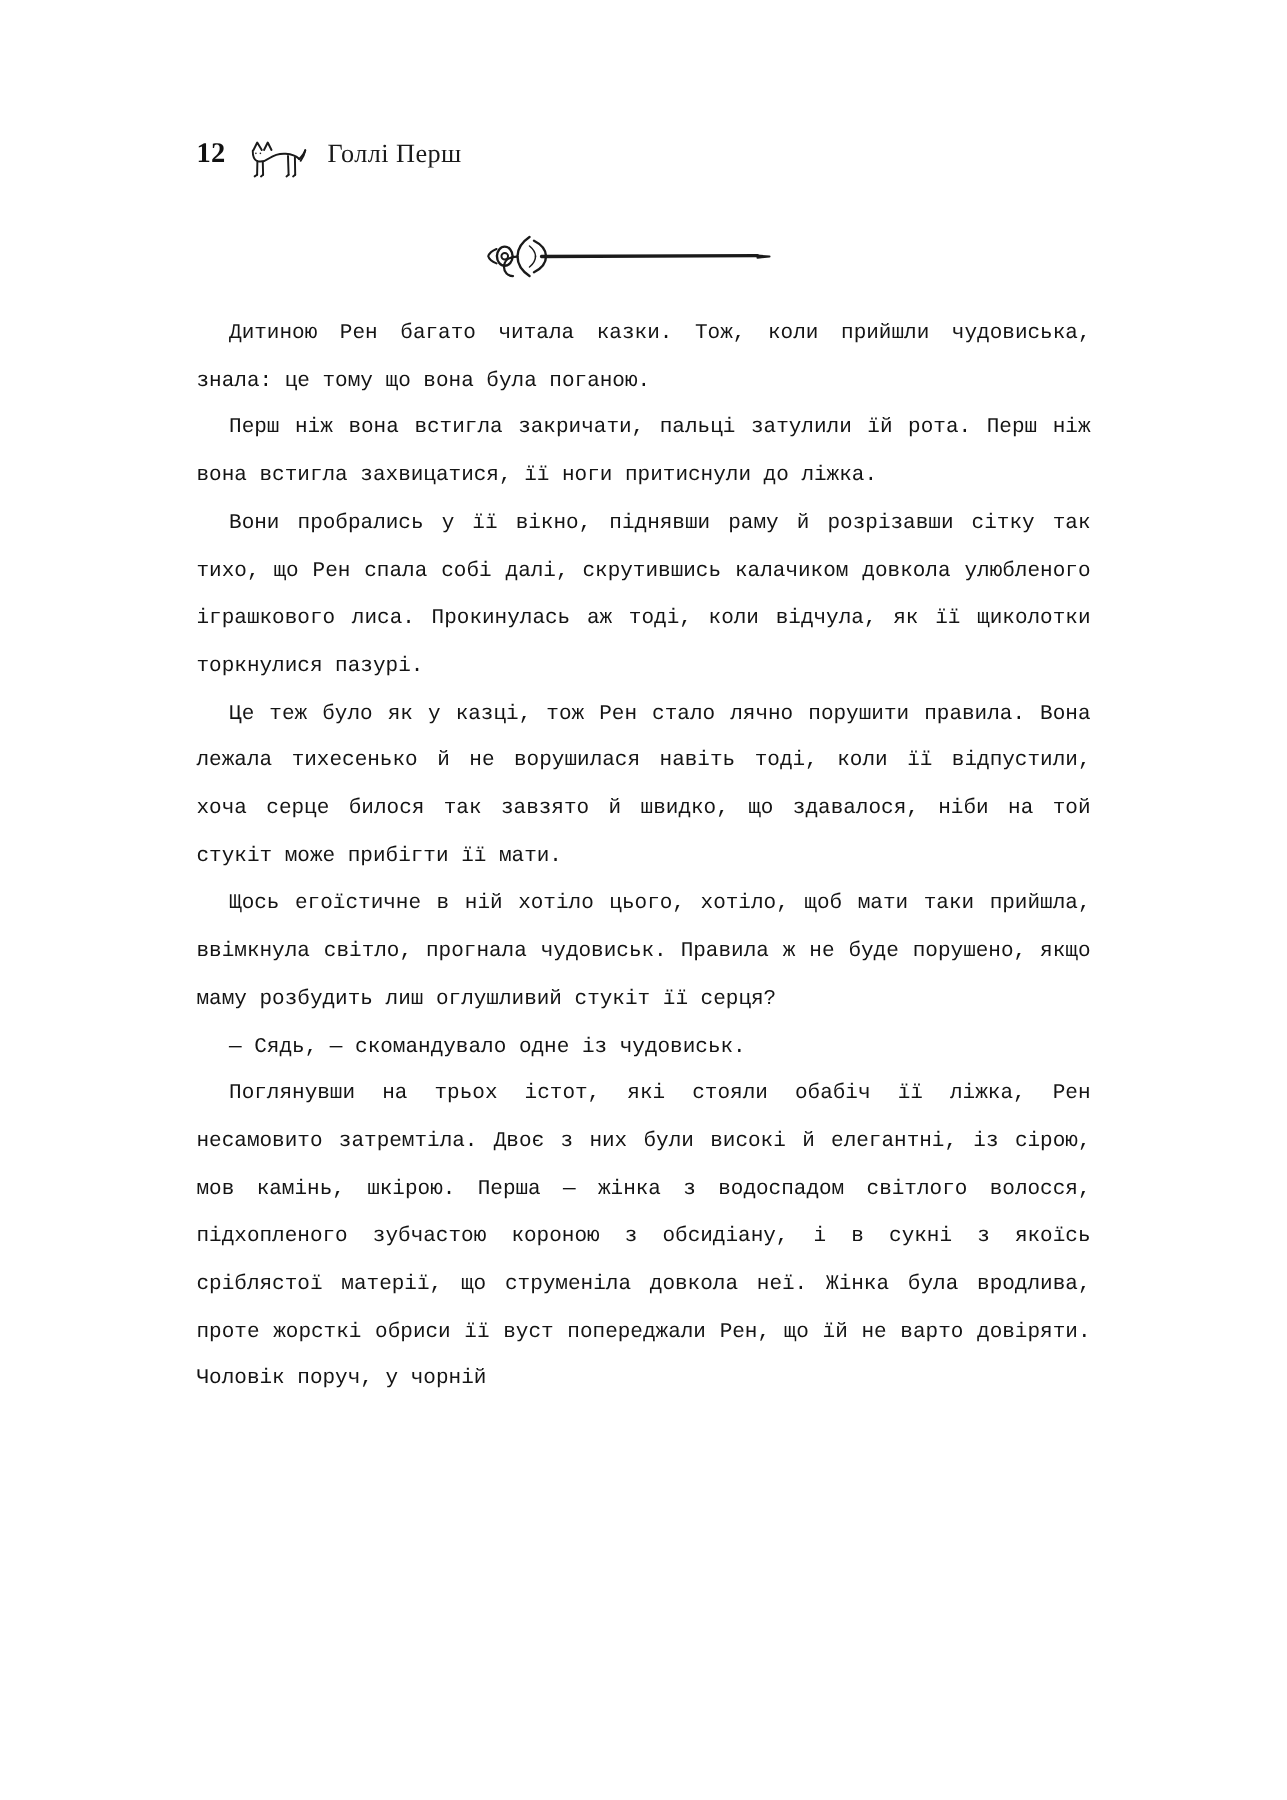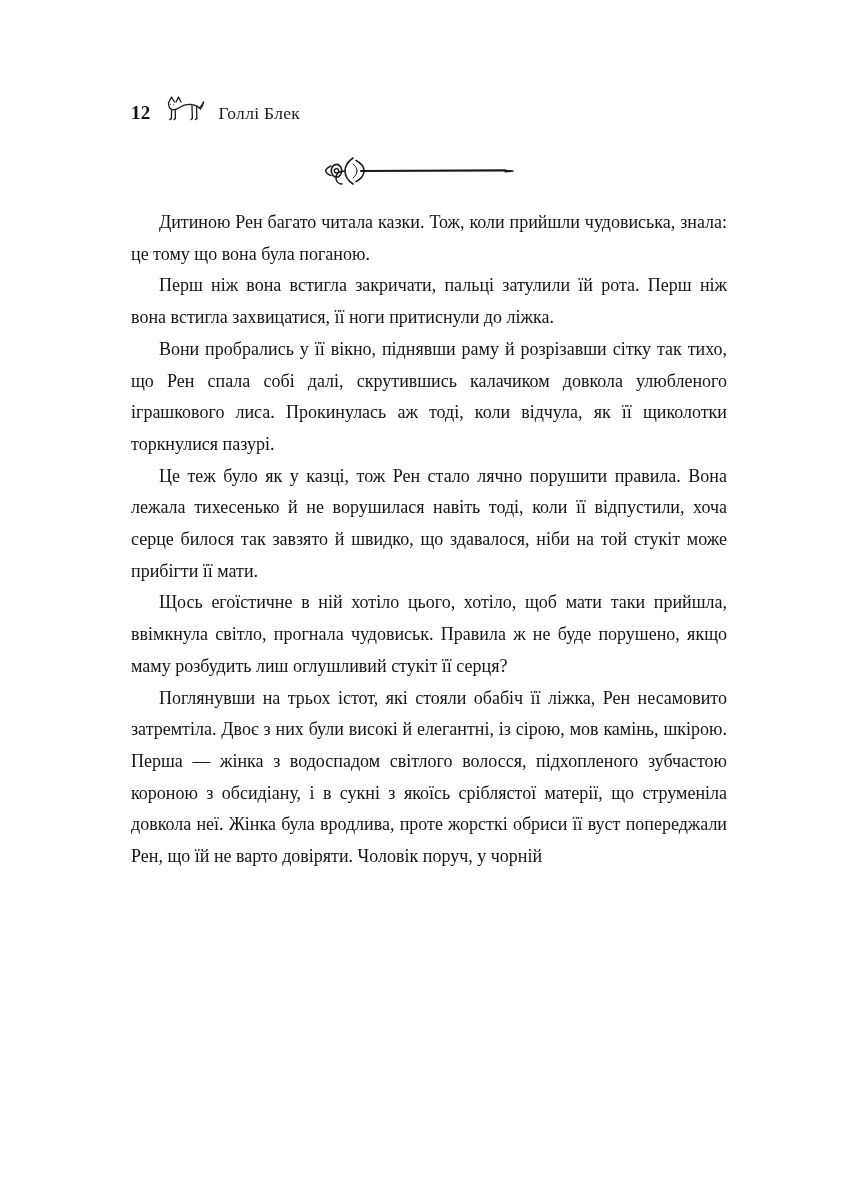--- a/index.html
+++ b/index.html
@@ -24,21 +24,21 @@
     height: 1200px;
     box-sizing: border-box;
   }
 
   
   .running-head {
     position: absolute;
     top: 92px;
     left: 131px;
     display: flex;
-    align-items: flex-end;
+    align-items: flex-start;
     gap: 12px;
     height: 32px;
   }
   .folio {
     font-family: "Liberation Serif", "DejaVu Serif", serif;
     font-size: 19px;
     font-weight: 700;
     color: #111;
     letter-spacing: 0.2px;
   }
@@ -65,26 +65,27 @@
   .section-ornament svg {
     display: block;
   }
 
   
   .body-text {
     position: absolute;
     top: 207px;
     left: 131px;
     width: 596px;
-    font-size: 18px;
+    font-size: 14px;
     line-height: 31.7px;
     text-align: justify;
     text-justify: inter-word;
     hyphens: manual;
     color: #141414;
+    font-family: Liberation Mono, monospace;
   }
   .body-text p {
     margin: 0;
     text-indent: 1.55em;
   }
   .body-text p.dialogue {
     text-indent: 1.55em;
   }
 </style>
 </head>
@@ -110,21 +111,21 @@
           <path d="M9.4 24.5 L7.8 25.6"></path>
           <path d="M13.4 24.5 L12 25.6"></path>
           <path d="M30.4 24.5 L29 25.6"></path>
           <path d="M34.8 24.5 L33.4 25.6"></path>
           <circle cx="8.6" cy="10.2" r="0.55" fill="#1a1a1a" stroke="none"></circle>
           <circle cx="11.6" cy="10.2" r="0.55" fill="#1a1a1a" stroke="none"></circle>
         </g>
       </svg>
     </span>
 
-    <span class="head-author">Голлі Блек</span>
+    <span class="head-author">Голлі Перш</span>
   </div>
 
   <div class="section-ornament">
     <svg viewBox="0 0 240 46" width="240" height="46" aria-hidden="true">
       <g stroke="#1a1a1a" fill="none" stroke-linecap="round" stroke-linejoin="round">
 
         <path d="M52 23 L196 22.4" stroke-width="2.2"></path>
         <path d="M196 22.4 L204 23 L196 23.8" stroke-width="1.4" fill="#1a1a1a"></path>
 
         <path d="M47 12.5 C53 15.5 55 19 55 23 C55 27 53 30.5 47 33.5" stroke-width="1.6"></path>
@@ -141,16 +142,17 @@
       </g>
     </svg>
   </div>
 
   <div class="body-text">
     <p>Дитиною Рен багато читала казки. Тож, коли прийшли чудовиська, знала: це тому що вона була поганою.</p>
     <p>Перш ніж вона встигла закричати, пальці затулили їй рота. Перш ніж вона встигла захвицатися, її ноги притиснули до ліжка.</p>
     <p>Вони пробрались у її вікно, піднявши раму й розрізавши сітку так тихо, що Рен спала собі далі, скрутившись калачиком довкола улюбленого іграшкового лиса. Прокинулась аж тоді, коли відчула, як її щиколотки торкнулися пазурі.</p>
     <p>Це теж було як у казці, тож Рен стало лячно порушити правила. Вона лежала тихесенько й не ворушилася навіть тоді, коли її відпустили, хоча серце билося так завзято й швидко, що здавалося, ніби на той стукіт може прибігти її мати.</p>
     <p>Щось егоїстичне в ній хотіло цього, хотіло, щоб мати таки прийшла, ввімкнула світло, прогнала чудовиськ. Правила ж не буде порушено, якщо маму розбудить лиш оглушливий стукіт її серця?</p>
+    <p class="dialogue">— Сядь, — скомандувало одне із чудовиськ.</p>
     <p>Поглянувши на трьох істот, які стояли обабіч її ліжка, Рен несамовито затремтіла. Двоє з них були високі й елегантні, із сірою, мов камінь, шкірою. Перша — жінка з водоспадом світлого волосся, підхопленого зубчастою короною з обсидіану, і в сукні з якоїсь сріблястої матерії, що струменіла довкола неї. Жінка була вродлива, проте жорсткі обриси її вуст попереджали Рен, що їй не варто довіряти. Чоловік поруч, у чорній</p>
   </div>
 
 </div>
 
 </body></html>

